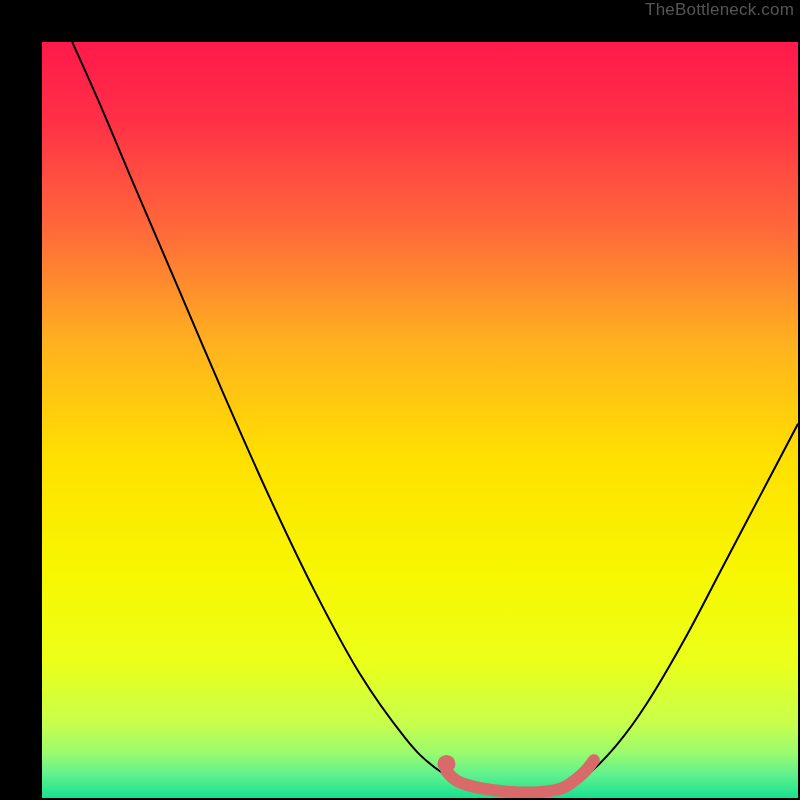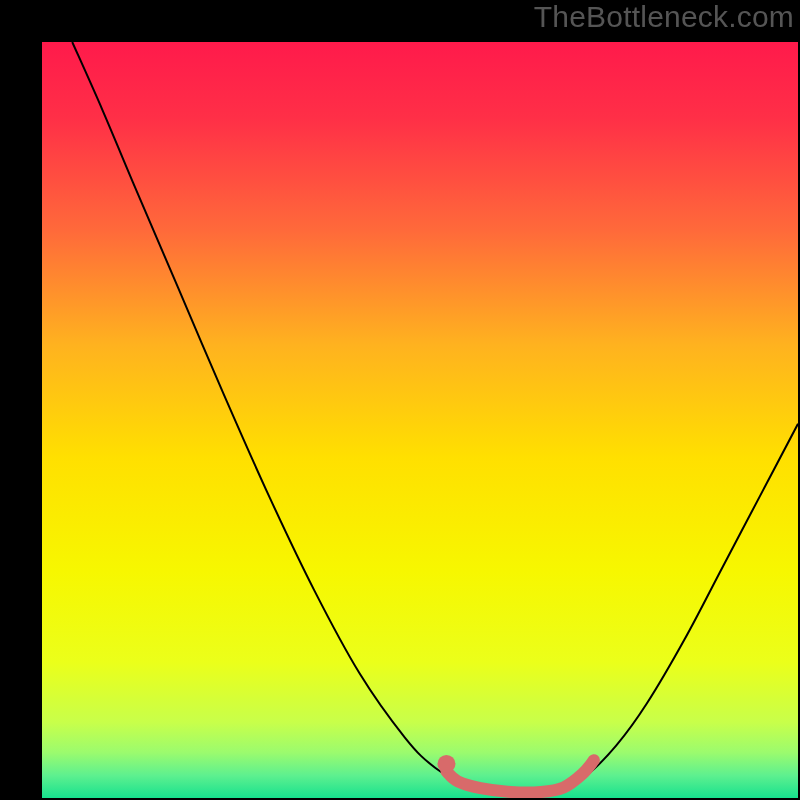--- a/index.html
+++ b/index.html
@@ -24,21 +24,21 @@
     left: 22px;
     top: 22px;
     width: 756px;
     height: 756px;
   }
   .watermark {
     position: absolute;
     top: 0px;
     right: 6px;
     color: #555;
-    font-size: 30px;
+    font-size: 17px;
     letter-spacing: 0.2px;
     margin-left: 24px;
   }
   svg { display: block; }
 </style>
 </head>
 <body>
 
 <div class="frame">
   <svg class="plot" viewBox="0 0 756 756" width="756" height="756" preserveAspectRatio="none">

